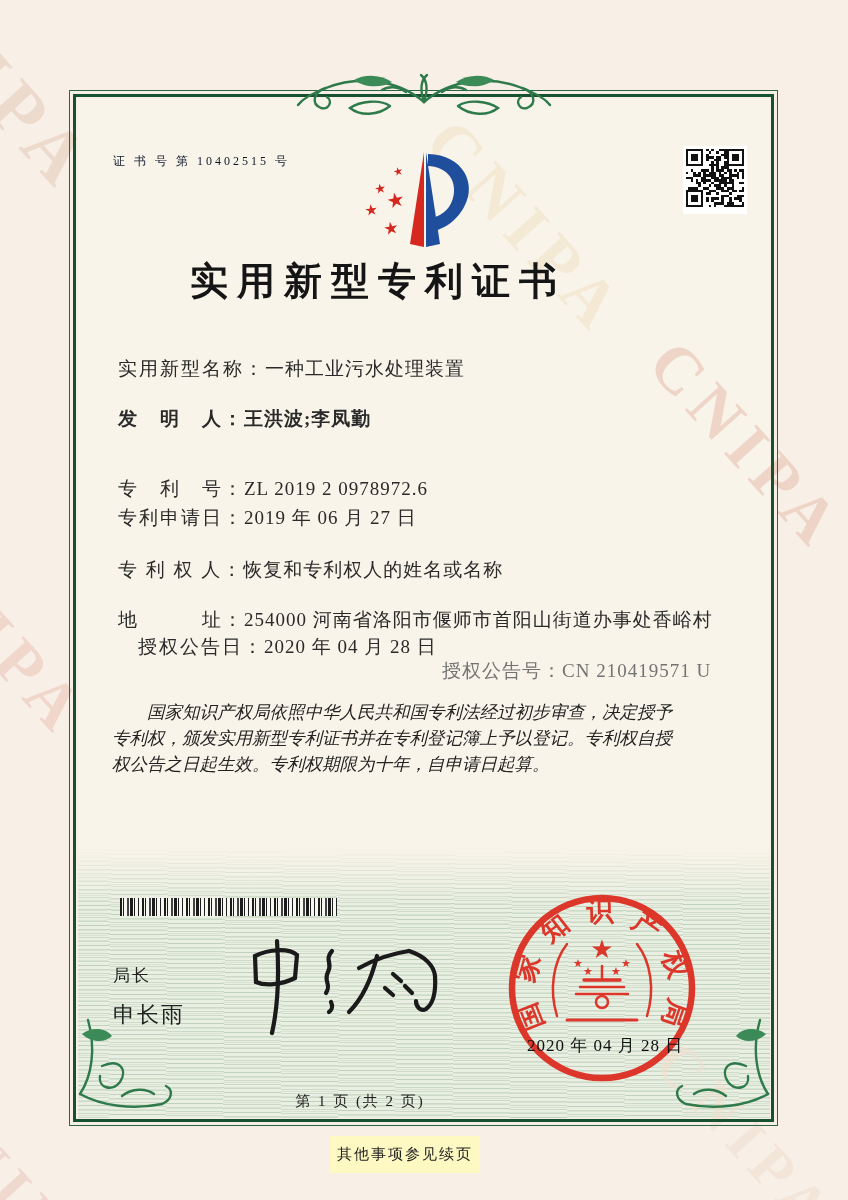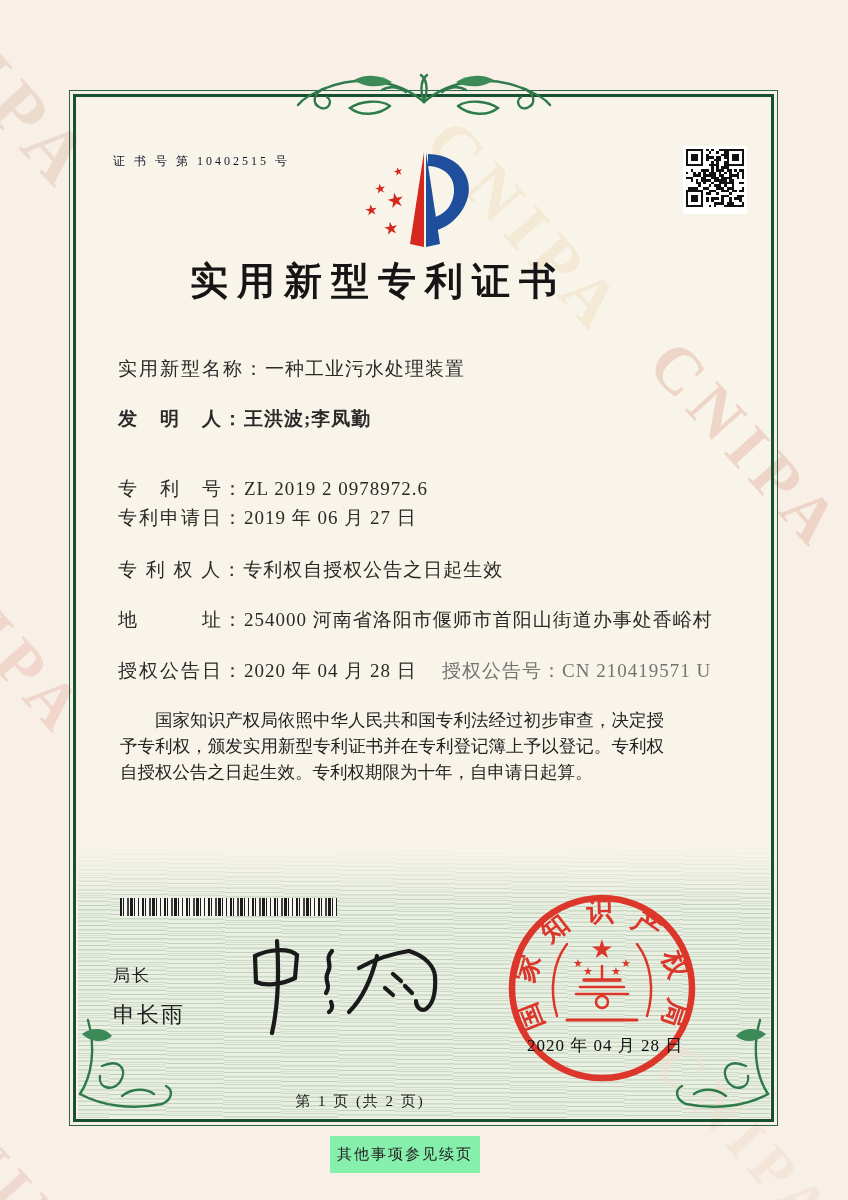--- a/index.html
+++ b/index.html
@@ -53,21 +53,21 @@
   .field-row{
     position:absolute;left:118px;font-size:19px;color:#2a2a2a;z-index:3;
     letter-spacing:1px;white-space:nowrap;
   }
   .field-row .lbl{letter-spacing:2px;}
   .grant-no{position:absolute;left:442px;top:658px;font-size:19px;color:#737373;z-index:3;letter-spacing:1px;}
   .paras{
     position:absolute;left:112px;top:699px;width:560px;z-index:3;
     font-size:17.5px;line-height:26px;color:#222;text-align:justify;
   }
-  .paras p{margin:8px;text-indent:2em;}
+  .paras p{margin:0;text-indent:2em;font-style:italic;}
   .barcode{
     position:absolute;left:120px;top:898px;width:217px;height:18px;z-index:3;
     background:repeating-linear-gradient(90deg,
       #1b1b1b 0 2px,#f7f7f2 2px 3px,#1b1b1b 3px 4px,#f7f7f2 4px 7px,
       #444 7px 9px,#f7f7f2 9px 10px,#1b1b1b 10px 13px,#f7f7f2 13px 14px,
       #1b1b1b 14px 15px,#f7f7f2 15px 18px,#222 18px 19px,#f7f7f2 19px 22px);
   }
   .signer-title{position:absolute;left:113px;top:964px;font-size:17px;letter-spacing:2px;z-index:3;}
   .signer-name{position:absolute;left:113px;top:1000px;font-size:22px;letter-spacing:2px;z-index:3;}
   .signature{position:absolute;left:237px;top:936px;z-index:3;}
@@ -75,21 +75,21 @@
   .seal-date{
     position:absolute;left:527px;top:1034px;font-size:17px;color:#101010;
     letter-spacing:1px;z-index:5;white-space:nowrap;
   }
   .page-ind{
     position:absolute;left:0;top:1092px;width:720px;text-align:center;
     font-size:15px;letter-spacing:2px;color:#222;z-index:3;
   }
   .cont-note{
     position:absolute;left:330px;top:1136px;width:150px;height:37px;z-index:3;
-    background:#86efac;text-align:center;line-height:37px;font-size:15px;
+    background:#fef9c3;text-align:center;line-height:37px;font-size:15px;
     letter-spacing:2px;color:#222;
   }
   .logo{position:absolute;left:358px;top:140px;z-index:3;}
   .qr{position:absolute;left:683px;top:146px;z-index:3;background:#fff;}
   .flourish{position:absolute;z-index:2;pointer-events:none;}
 </style>
 </head>
 <body>
 
 <div class="paper-inner"></div>
@@ -377,26 +377,26 @@
 <div class="field-row" style="top:406px;font-weight:bold;">
   <span class="lbl">发　明　人：</span><span>王洪波;李凤勤</span>
 </div>
 <div class="field-row" style="top:456px;margin-top:20px;">
   <span class="lbl">专　利　号：</span><span>ZL 2019 2 0978972.6</span>
 </div>
 <div class="field-row" style="top:505px;">
   <span class="lbl">专利申请日：</span><span>2019 年 06 月 27 日</span>
 </div>
 <div class="field-row" style="top:557px;">
-  <span class="lbl">专 利 权 人：</span><span>专利权自授权公告之日起生效</span>
+  <span class="lbl">专 利 权 人：</span><span>恢复和专利权人的姓名或名称</span>
 </div>
 <div class="field-row" style="top:607px;">
   <span class="lbl">地　　　址：</span><span>254000 河南省洛阳市偃师市首阳山街道办事处香峪村</span>
 </div>
-<div class="field-row" style="top:658px;">
+<div class="field-row" style="top:634px;margin-left:20px;">
   <span class="lbl">授权公告日：</span><span>2020 年 04 月 28 日</span>
 </div>
 <div class="grant-no">
   <span class="lbl">授权公告号：</span><span>CN 210419571 U</span>
 </div>
 
 <div class="paras">
   <p>国家知识产权局依照中华人民共和国专利法经过初步审查，决定授予专利权，颁发实用新型专利证书并在专利登记簿上予以登记。专利权自授权公告之日起生效。专利权期限为十年，自申请日起算。</p>
 </div>
 

